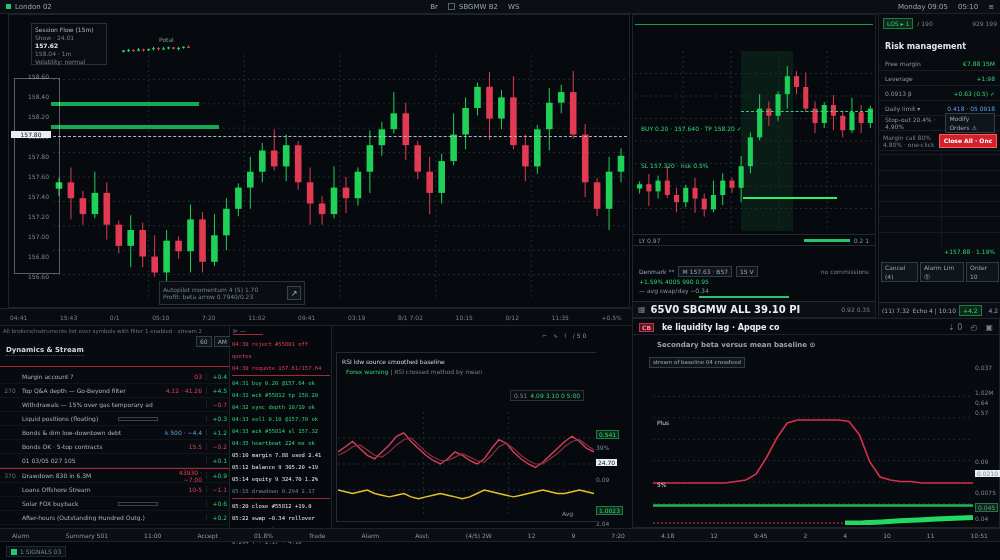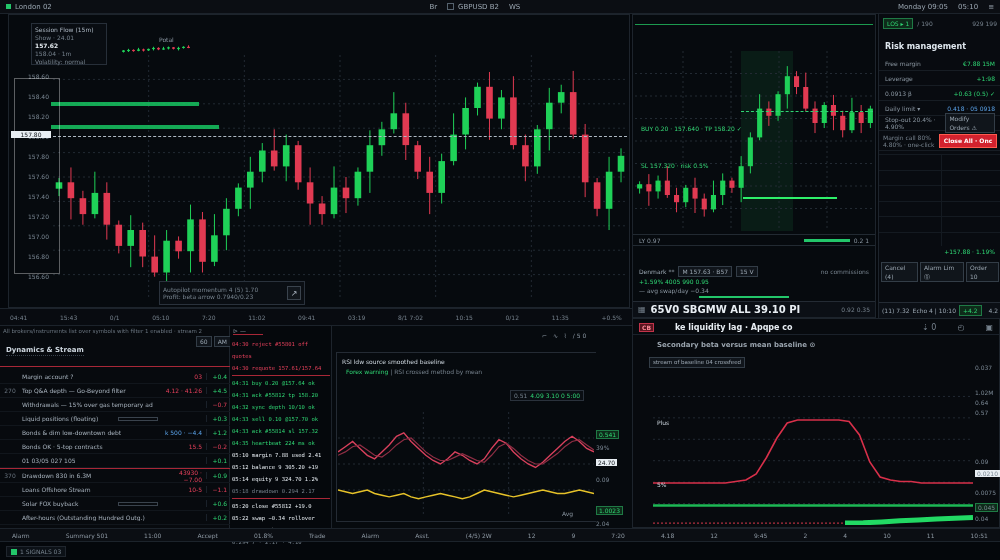--- a/index.html
+++ b/index.html
@@ -119,21 +119,21 @@
   #rsi-sub { left:14px; top:42px; font-size:6px; }
   #rsi-chiprow { left:178px; top:64px; display:flex; gap:3px; align-items:center; border:1px solid #2a323c; padding:1px 3px; background:#0a0e13; }
   #rsi-svg { position:absolute; left:6px; top:86px; }
   .ax-item { position:absolute; left:264px; font-size:6px; color:#7a8793; }
   .wb { background:#e8eef3; color:#10151a; padding:0 2px; }
   .gb { background:#0e2b1a; border:1px solid #1f7a45; color:#2fd573; padding:0 2px; }
   #rsi-avg { left:230px; top:184px; font-size:6px; color:#8b97a2; }
 
   
   #compare-panel { left:632px; top:318px; width:368px; height:210px; background:#070a0e; border:1px solid #1d242c; }
-  #cp-titlerow { left:0; top:2px; width:366px; height:14px; display:flex; align-items:center; gap:21px; padding:0 6px; border-bottom:1px solid #1a212a; }
+  #cp-titlerow { left:0; top:2px; width:366px; height:14px; display:flex; align-items:center; gap:8px; padding:0 6px; border-bottom:1px solid #1a212a; }
   .rchip { background:#5a1620; border:1px solid #c2334a; color:#ff8d9b; font-size:6px; padding:0 2px; font-weight:bold; }
   #cp-sub { left:24px; top:22px; font-size:7px; font-weight:bold; color:#9aa4ae; }
   #cp-chip { left:16px; top:38px; font-size:5.5px; }
   #cp-svg { position:absolute; left:20px; top:56px; }
   #cp-lbl1 { left:24px; top:100px; font-size:6px; color:#cfd8e0; }
   #cp-lbl2 { left:24px; top:162px; font-size:6px; color:#cfd8e0; }
   .cp-ax { position:absolute; left:342px; font-size:6px; color:#7a8793; }
 
   
   #bottom-bar { left:0; top:528px; width:1000px; height:14px; background:#0b0e13; border-top:1px solid #1c232b; border-bottom:1px solid #1c232b;
@@ -148,21 +148,21 @@
 
   <div id="top-bar" class="abs">
     <span class="row">
         <span class="dot"></span>
         <span>London 02</span>
       </span>
     <span class="grow"></span>
     <span>Br</span>
     <span class="row">
         <span class="sq"></span>
-        <span>GBPUSD B2</span>
+        <span>SBGMW B2</span>
       </span>
     <span>WS</span>
     <span class="grow"></span>
     <span>Monday 09:05</span>
     <span>05:10</span>
     <span>≡</span>
   </div>
 
 
   <div id="main-panel" class="panel">

